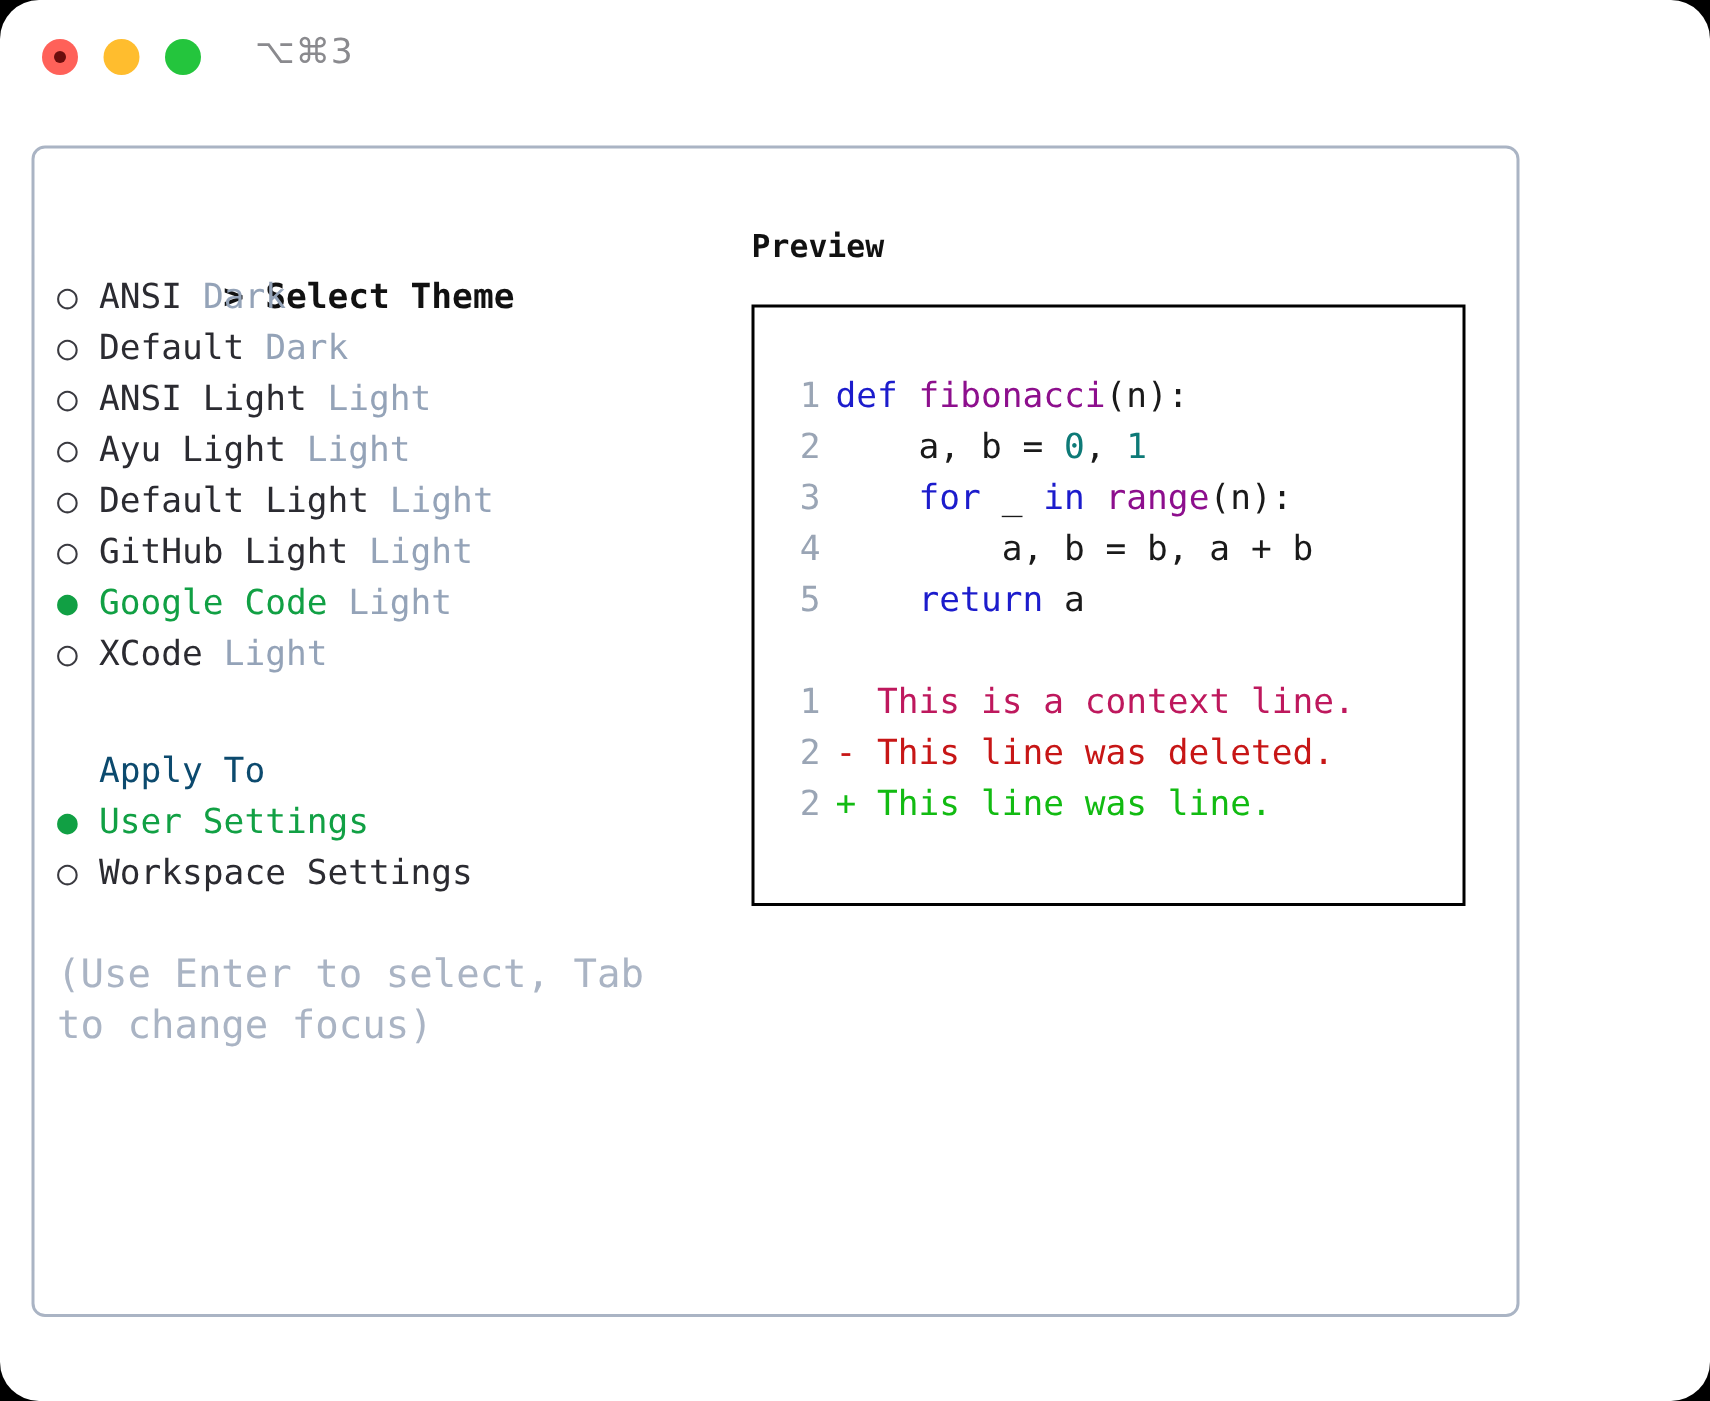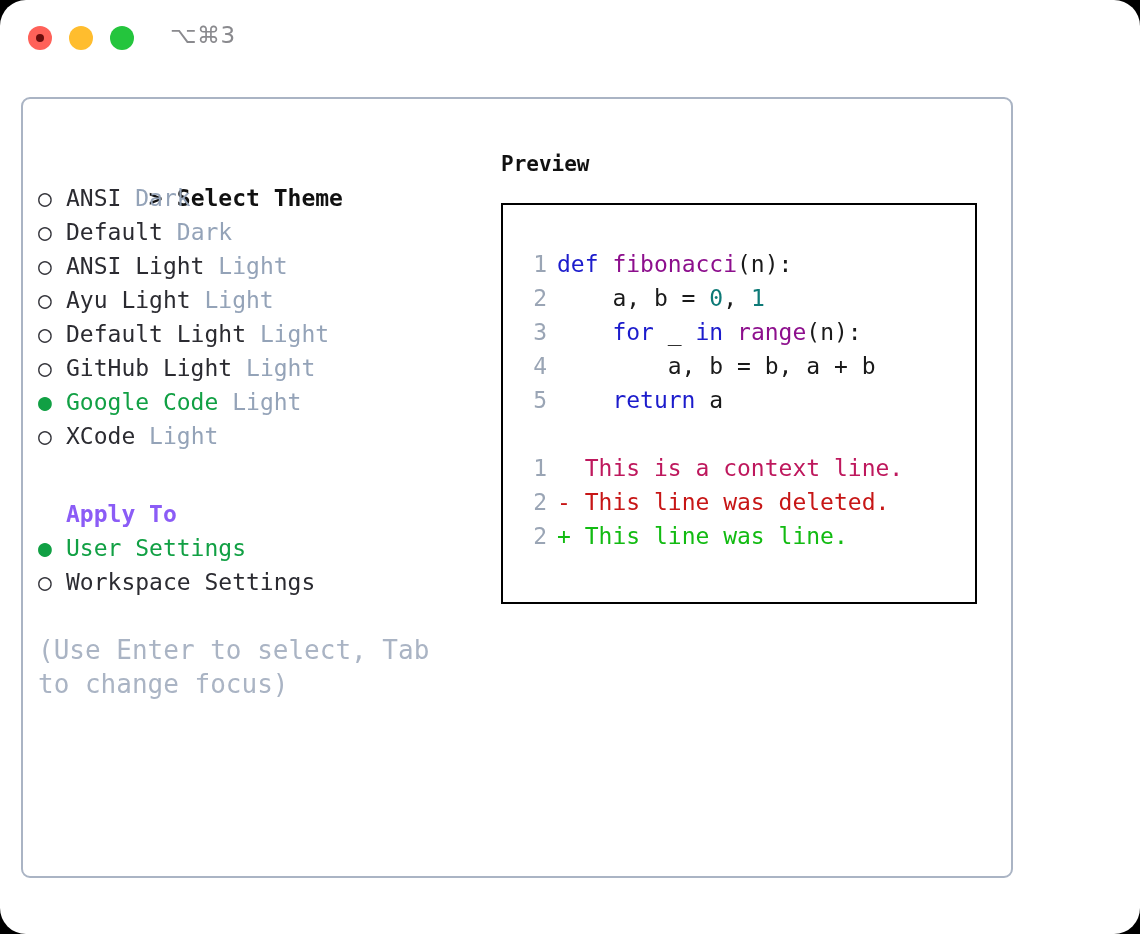--- a/index.html
+++ b/index.html
@@ -116,24 +116,23 @@
   }
   .theme-row.selected .bullet { color: #11a044; }
   .theme-row.selected .name   { color: #11a044; }
   .theme-row .name { color: #2b2b31; }
   .theme-row .tag  { color: #94a3b8; }
 
   .section-label {
     height: 34px;
     line-height: 34px;
     font-size: 23px;
-    color: #8b5cf6;
+    color: #0c4a6e;
     white-space: pre;
     padding-left: 28px;
-    font-weight: bold;
   }
   #apply-to-group { margin-top: 44px; }
 
   #hint-text {
     margin-top: 34px;
     font-size: 26px;
     line-height: 34px;
     color: #aab4c4;
     width: 410px;
     white-space: pre-wrap;

